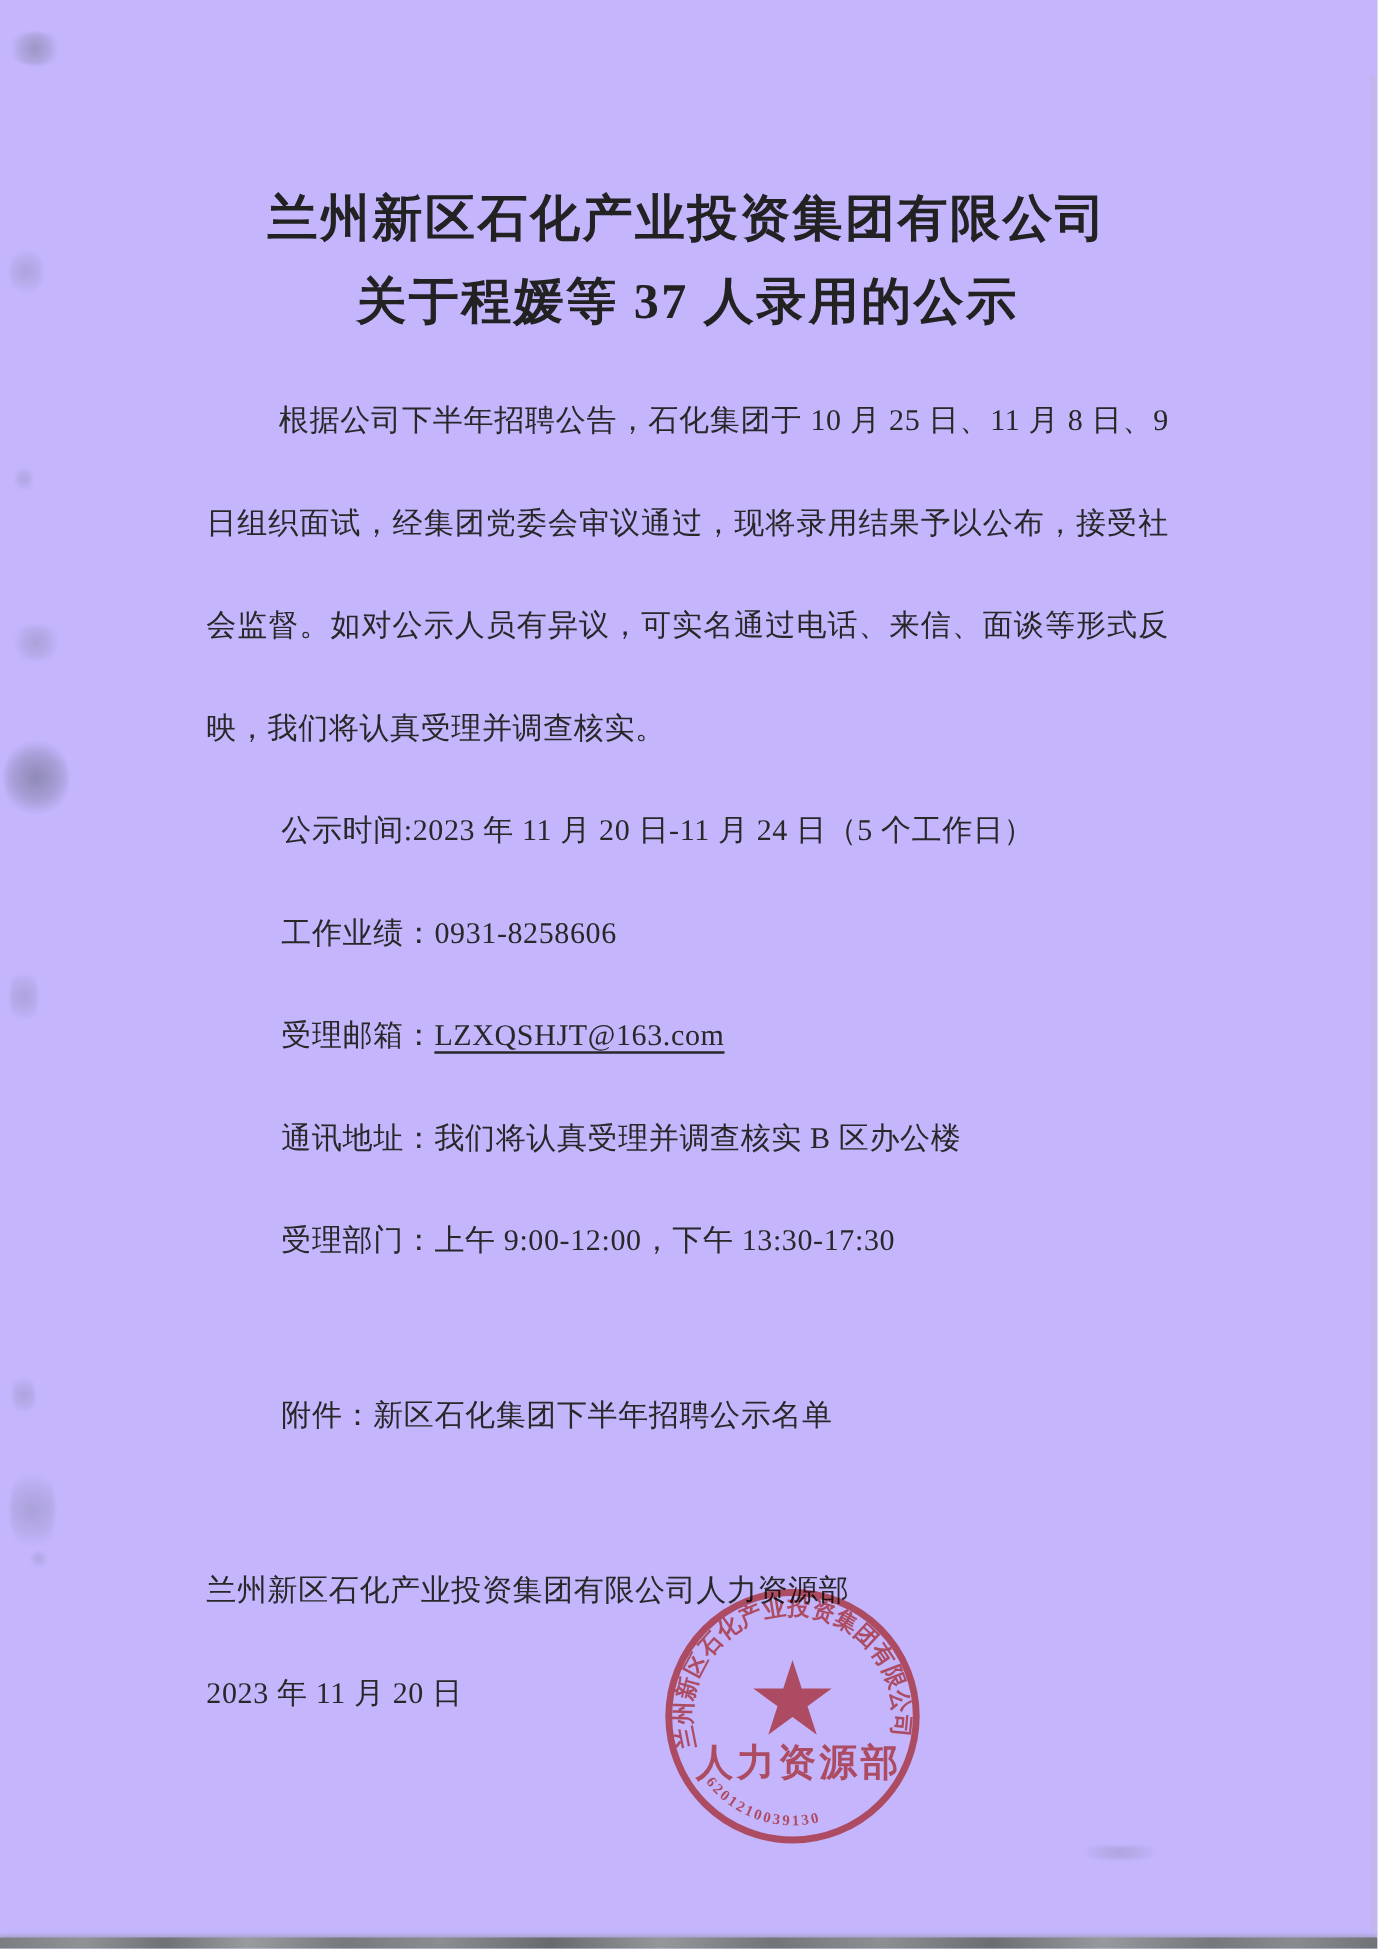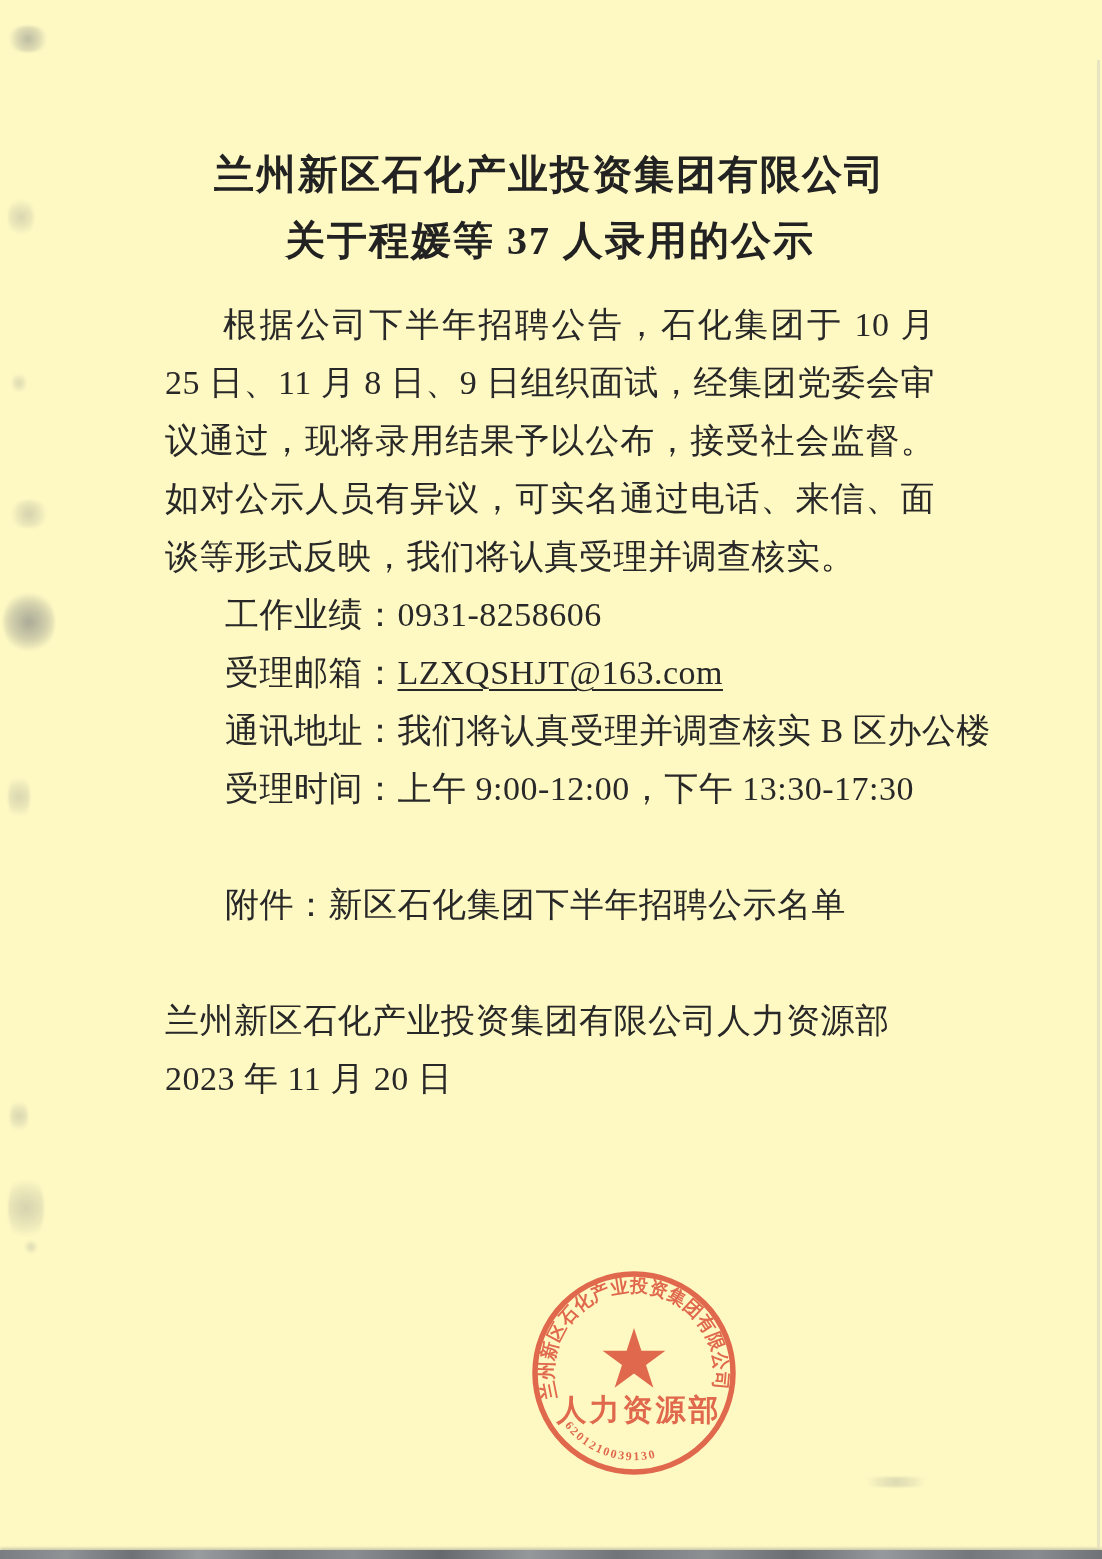--- a/index.html
+++ b/index.html
@@ -1,31 +1,31 @@
 <!DOCTYPE html>
 <html><head>
 <meta charset="utf-8">
 <style>
   html,body{margin:0;padding:0;background:#e9e9e9;}
   .page{
     position:relative; width:1102px; height:1559px; margin:0 auto;
-    background:#fef9c3; overflow:hidden;
+    background:#c4b5fd; overflow:hidden;
     font-family:"Liberation Serif","DejaVu Serif",serif;
     color:#2b2b2b;
   }
   
   .titles{position:absolute; left:165px; top:142px; width:770px; text-align:center;}
   .title{
     font-family:"Liberation Serif","DejaVu Serif",serif;
     font-weight:700; font-size:40px; line-height:66px; letter-spacing:2px;
     margin:0; color:#222;
   }
   
   .body-flow{position:absolute; left:165px; top:296px; width:770px;
-    font-size:34px; line-height:58px; letter-spacing:0.5px; color:#282828;}
+    font-size:24px; line-height:82px; letter-spacing:0.5px; color:#282828;}
   .para{margin:0; text-indent:58px; text-align:justify;}
   .info-line{padding-left:60px; white-space:nowrap;}
   .blank-line{height:58px;}
   .email-underline{
     text-decoration:underline;
     text-decoration-thickness:2px;
     text-underline-offset:5px;
     margin-top:32px;
   }
   .sig-line{text-align:left; padding-right:8px; white-space:nowrap;}
@@ -67,24 +67,25 @@
 <div class="page">
 
   <div class="titles">
     <h1 class="title">兰州新区石化产业投资集团有限公司</h1>
     <h1 class="title">关于程媛等 37 人录用的公示</h1>
   </div>
 
   <div class="body-flow">
     <p class="para">根据公司下半年招聘公告，石化集团于 10 月 25 日、11 月 8 日、9 日组织面试，经集团党委会审议通过，现将录用结果予以公布，接受社会监督。如对公示人员有异议，可实名通过电话、来信、面谈等形式反映，我们将认真受理并调查核实。</p>
 
+    <div class="info-line"><span>公示时间:</span><span>2023 年 11 月 20 日-11 月 24 日（5 个工作日）</span></div>
     <div class="info-line"><span>工作业绩：</span><span>0931-8258606</span></div>
     <div class="info-line"><span>受理邮箱：</span><span class="email-underline">LZXQSHJT@163.com</span></div>
     <div class="info-line"><span>通讯地址：</span><span>我们将认真受理并调查核实 B 区办公楼</span></div>
-    <div class="info-line"><span>受理时间：</span><span>上午 9:00-12:00，下午 13:30-17:30</span></div>
+    <div class="info-line"><span>受理部门：</span><span>上午 9:00-12:00，下午 13:30-17:30</span></div>
 
     <div class="blank-line"></div>
 
     <div class="info-line"><span>附件：</span><span>新区石化集团下半年招聘公示名单</span></div>
 
     <div class="blank-line"></div>
 
     <div class="sig-line">兰州新区石化产业投资集团有限公司人力资源部</div>
     <div class="date-line">2023 年 11 月 20 日</div>
   </div>

